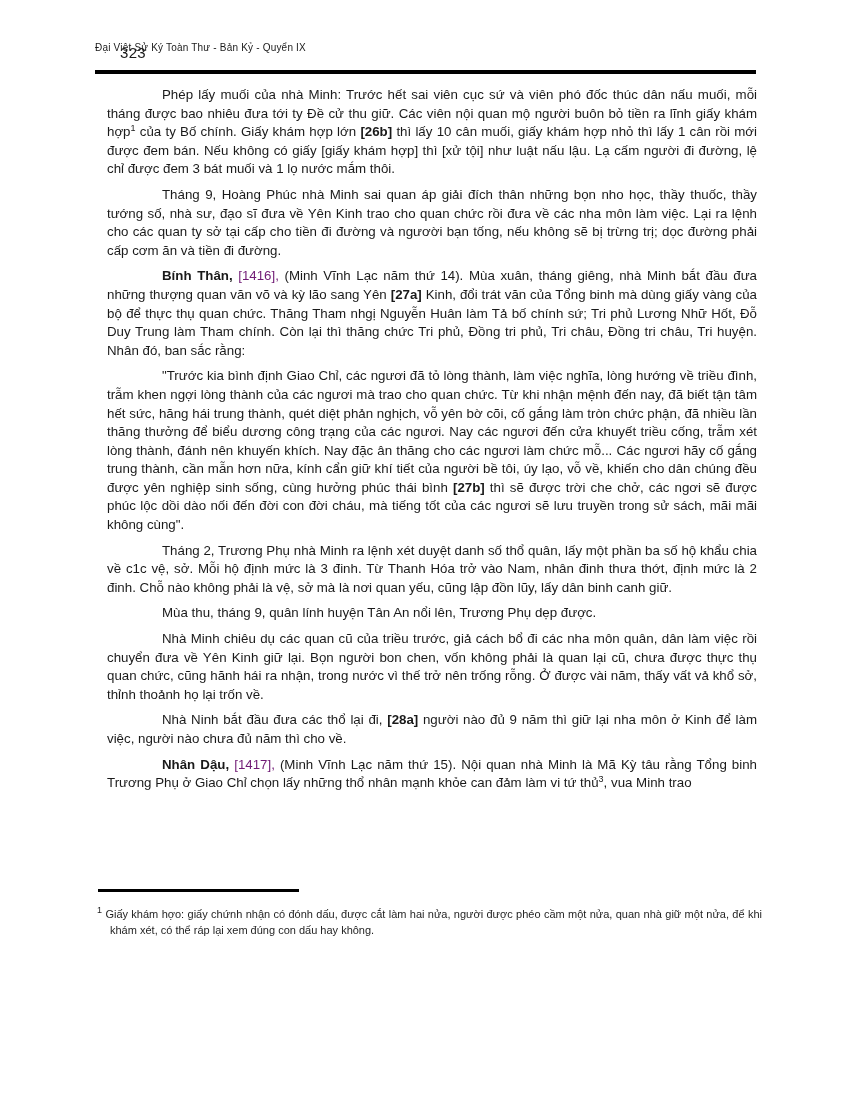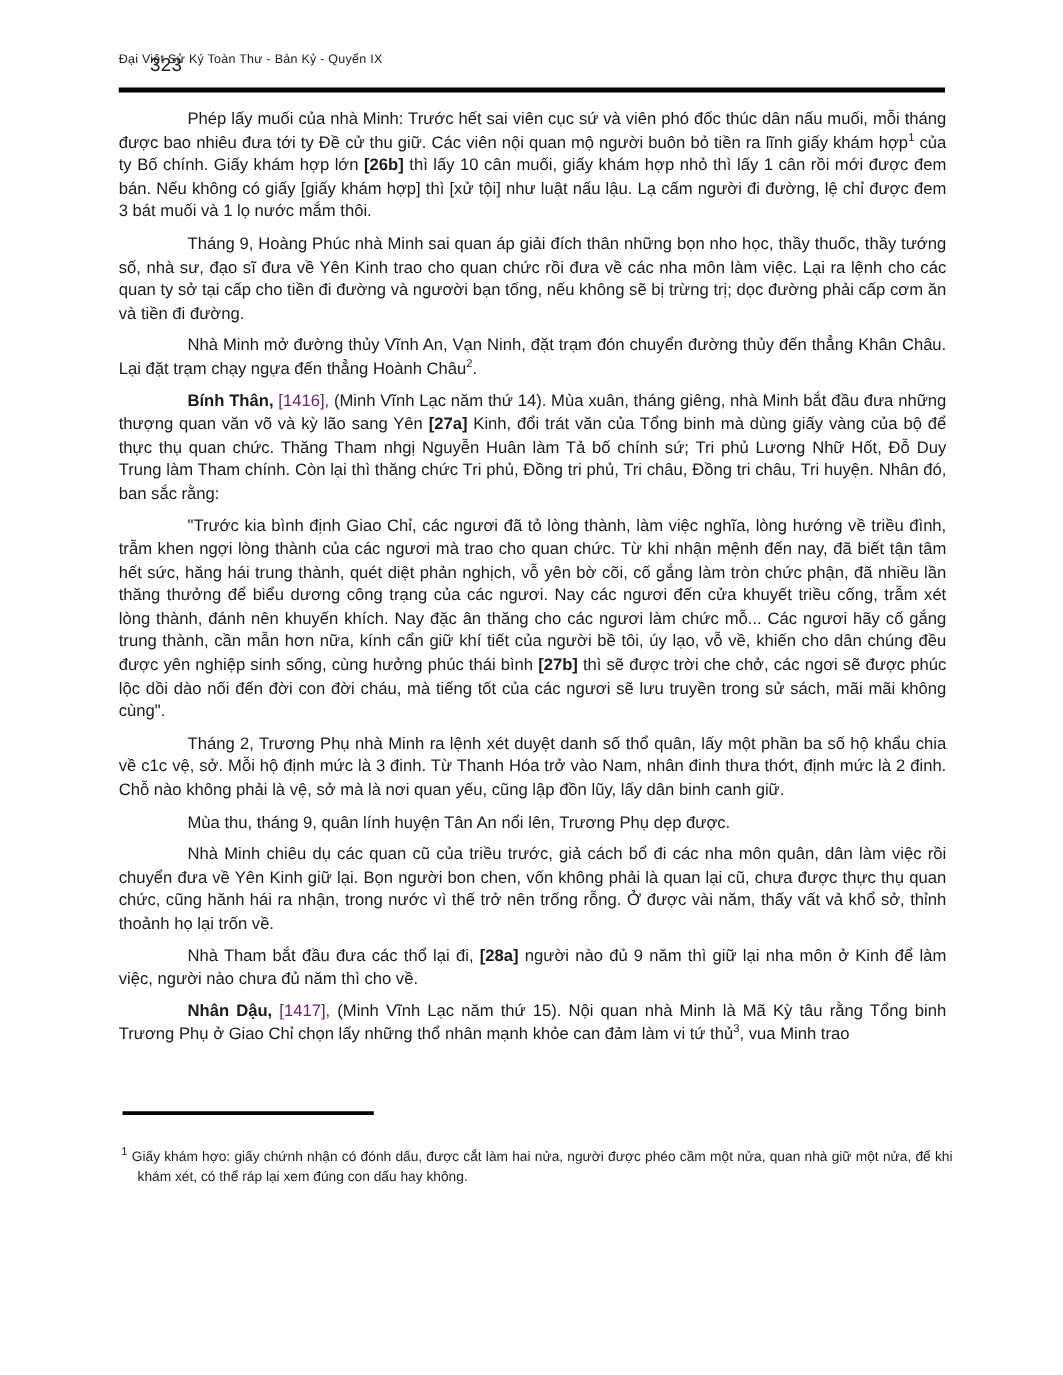--- a/index.html
+++ b/index.html
@@ -8,51 +8,50 @@
     font-family:"Liberation Sans", sans-serif; color:#1a1a1a; overflow:hidden;
   }
   .header { position:absolute; left:95px; top:42px; width:662px; height:24px; }
   .pagenum { position:absolute; left:13px; top:2px; font-size:15px; letter-spacing:0.3px;margin-left:12px; }
   .title { width:100%; text-align:left; font-size:10px; letter-spacing:0.2px; }
   .header-rule { position:absolute; left:95px; top:70px; width:661px; height:4px; background:#000; }
   .bodytext {
     position:absolute; left:95px; top:86px; width:662px;
     font-size:13.3px; line-height:18.6px; text-align:justify;
   }
-  .para { margin:0 0 7px 0; text-indent:55px; }
+  .para { margin:0 0 7px 12px; text-indent:55px; }
   .bold { font-weight:bold; }
   .gray { color:#701a75; }
   sup.fnref { font-size:9px; line-height:0; vertical-align:super; }
   .footnote-rule { position:absolute; left:98px; top:889px; width:201px; height:3px; background:#000; }
   .footnotes {
     position:absolute; left:97px; top:903px; width:665px;
     font-size:11px; line-height:15.5px; text-align:justify; color:#1f1f1f;
   }
-  .footnote { margin:16px 0 9px 0; padding-left:13px; text-indent:-13px; }
+  .footnote { margin:4px 0 9px 0; padding-left:13px; text-indent:-13px; }
 </style>
 </head>
 <body>
 
 <div class="page">
   <div class="header">
     <span class="pagenum">323</span>
     <div class="title">Đại Việt Sử Ký Toàn Thư - Bản Kỷ - Quyển IX</div>
   </div>
   <div class="header-rule"></div>
 
   <div class="bodytext">
       <p class="para"><span class="">Phép lấy muối của nhà Minh: Trước hết sai viên cục sứ và viên phó đốc thúc dân nấu muối, mỗi tháng được bao nhiêu đưa tới ty Đề cử thu giữ. Các viên nội quan mộ người buôn bỏ tiền ra lĩnh giấy khám hợp</span><sup class="fnref">1</sup><span class=""> của ty Bố chính. Giấy khám hợp lớn </span><span class="bold">[26b]</span><span class=""> thì lấy 10 cân muối, giấy khám hợp nhỏ thì lấy 1 cân rồi mới được đem bán. Nếu không có giấy [giấy khám hợp] thì [xử tội] như luật nấu lậu. Lạ cấm người đi đường, lệ chỉ được đem 3 bát muối và 1 lọ nước mắm thôi.</span></p>
       <p class="para"><span class="">Tháng 9, Hoàng Phúc nhà Minh sai quan áp giải đích thân những bọn nho học, thầy thuốc, thầy tướng số, nhà sư, đạo sĩ đưa về Yên Kinh trao cho quan chức rồi đưa về các nha môn làm việc. Lại ra lệnh cho các quan ty sở tại cấp cho tiền đi đường và ngươời bạn tống, nếu không sẽ bị trừng trị; dọc đường phải cấp cơm ăn và tiền đi đường.</span></p>
-      <p class="para"><span class="">Nhà Minh mở đường thủy Vĩnh An, Vạn Ninh, đặt trạm đón chuyển đường thủy đến thẳng Khân Châu. Lại đặt trạm chạy ngựa đến thẳng Hoành Châu</span><sup class="fnref">2</sup><span class="">.</span></p>
       <p class="para"><span class="bold">Bính Thân,</span><span class="gray"> [1416],</span><span class=""> (Minh Vĩnh Lạc năm thứ 14). Mùa xuân, tháng giêng, nhà Minh bắt đầu đưa những thượng quan văn võ và kỳ lão sang Yên </span><span class="bold">[27a]</span><span class=""> Kinh, đổi trát văn của Tổng binh mà dùng giấy vàng của bộ để thực thụ quan chức. Thăng Tham nhgị Nguyễn Huân làm Tả bố chính sứ; Tri phủ Lương Nhữ Hốt, Đỗ Duy Trung làm Tham chính. Còn lại thì thăng chức Tri phủ, Đồng tri phủ, Tri châu, Đồng tri châu, Tri huyện. Nhân đó, ban sắc rằng:</span></p>
       <p class="para"><span class="">"Trước kia bình định Giao Chỉ, các ngươi đã tỏ lòng thành, làm việc nghĩa, lòng hướng về triều đình, trẫm khen ngợi lòng thành của các ngươi mà trao cho quan chức. Từ khi nhận mệnh đến nay, đã biết tận tâm hết sức, hăng hái trung thành, quét diệt phản nghịch, vỗ yên bờ cõi, cố gắng làm tròn chức phận, đã nhiều lần thăng thưởng để biểu dương công trạng của các ngươi. Nay các ngươi đến cửa khuyết triều cống, trẫm xét lòng thành, đánh nên khuyến khích. Nay đặc ân thăng cho các ngươi làm chức mỗ... Các ngươi hãy cố gắng trung thành, cần mẫn hơn nữa, kính cẩn giữ khí tiết của người bề tôi, úy lạo, vỗ về, khiến cho dân chúng đều được yên nghiệp sinh sống, cùng hưởng phúc thái bình </span><span class="bold">[27b]</span><span class=""> thì sẽ được trời che chở, các ngơi sẽ được phúc lộc dồi dào nối đến đời con đời cháu, mà tiếng tốt của các ngươi sẽ lưu truyền trong sử sách, mãi mãi không cùng".</span></p>
       <p class="para"><span class="">Tháng 2, Trương Phụ nhà Minh ra lệnh xét duyệt danh số thổ quân, lấy một phần ba số hộ khẩu chia về c1c vệ, sở. Mỗi hộ định mức là 3 đinh. Từ Thanh Hóa trở vào Nam, nhân đinh thưa thớt, định mức là 2 đinh. Chỗ nào không phải là vệ, sở mà là nơi quan yếu, cũng lập đồn lũy, lấy dân binh canh giữ.</span></p>
       <p class="para"><span class="">Mùa thu, tháng 9, quân lính huyện Tân An nổi lên, Trương Phụ dẹp được.</span></p>
       <p class="para"><span class="">Nhà Minh chiêu dụ các quan cũ của triều trước, giả cách bổ đi các nha môn quân, dân làm việc rồi chuyển đưa về Yên Kinh giữ lại. Bọn người bon chen, vốn không phải là quan lại cũ, chưa được thực thụ quan chức, cũng hănh hái ra nhận, trong nước vì thế trở nên trống rỗng. Ở được vài năm, thấy vất vả khổ sở, thỉnh thoảnh họ lại trốn về.</span></p>
-      <p class="para"><span class="">Nhà Tham bắt đầu đưa các thổ lại đi, </span><span class="bold">[28a]</span><span class=""> người nào đủ 9 năm thì giữ lại nha môn ở Kinh để làm việc, người nào chưa đủ năm thì cho về.</span></p>
+      <p class="para"><span class="">Nhà Ninh bắt đầu đưa các thổ lại đi, </span><span class="bold">[28a]</span><span class=""> người nào đủ 9 năm thì giữ lại nha môn ở Kinh để làm việc, người nào chưa đủ năm thì cho về.</span></p>
       <p class="para"><span class="bold">Nhân Dậu,</span><span class="gray"> [1417],</span><span class=""> (Minh Vĩnh Lạc năm thứ 15). Nội quan nhà Minh là Mã Kỳ tâu rằng Tổng binh Trương Phụ ở Giao Chỉ chọn lấy những thổ nhân mạnh khỏe can đảm làm vi tứ thủ</span><sup class="fnref">3</sup><span class="">, vua Minh trao</span></p>
     </div>
 
   <div class="footnote-rule"></div>
   <div class="footnotes">
       <div class="footnote"><sup class="fnref">1</sup><span> Giấy khám hợo: giấy chứnh nhận có đónh dấu, được cắt làm hai nửa, người được phéo cầm một nửa, quan nhà giữ một nửa, để khi khám xét, có thể ráp lại xem đúng con dấu hay không.</span></div>
     </div>
 </div>
 
 </body></html>

